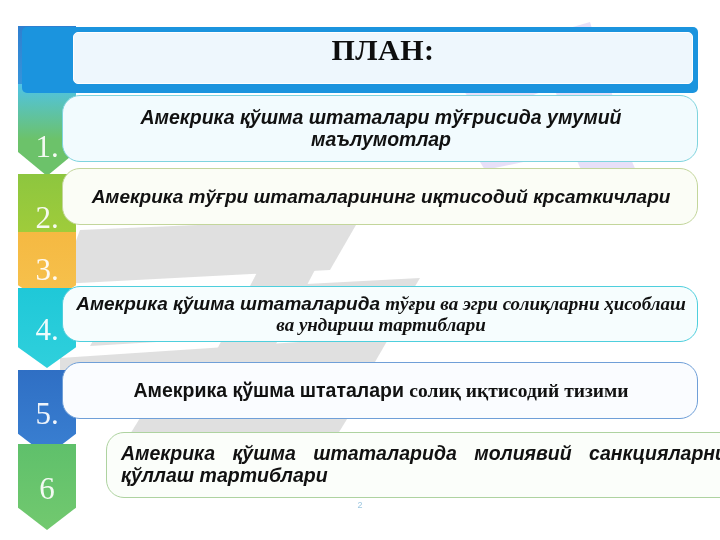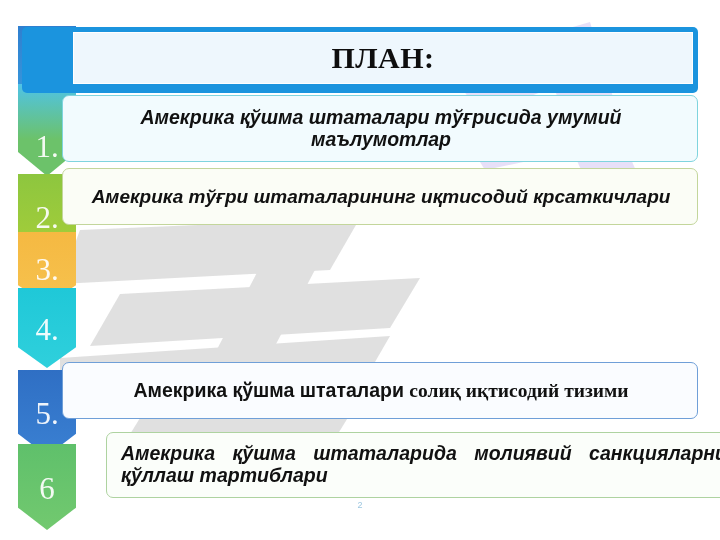--- a/index.html
+++ b/index.html
@@ -85,41 +85,40 @@
     border-radius: 5px;
     z-index: 3;
   }
   .title-inner {
     position: absolute;
     left: 73px;
     top: 32px;
     width: 620px;
     height: 52px;
     background: #eef7fd;
-    border-radius: 0;
+    border-radius: 5px;
     border: 1px solid #ffffff;
     box-sizing: border-box;
     display: flex;
-    align-items: center;
     justify-content: center;
     z-index: 4;
   }
   .title-text {
     font-family: "Liberation Serif", serif;
     font-weight: bold;
     font-size: 30px;
     color: #0e0e0e;
     letter-spacing: 0.5px;
   }
 
   
   .item-box {
     position: absolute;
     box-sizing: border-box;
-    border-radius: 7px;
+    border-radius: 18px;
     display: flex;
     align-items: center;
     justify-content: flex-end;
     padding: 2px 8px 2px 10px;
     z-index: 3;
   }
   .item-text {
     width: 100%;
     text-align: center;
     color: #111111;
@@ -218,20 +217,25 @@
 
   <div class="item-box" style="left:62px; top:95px; width:636px; height:67px; background:#f2fbfe; border:1px solid #7fd4de;">
     <div class="item-text sans-bi" style="font-size:19.5px;">Амекрика қўшма штаталари тўғрисида умумий маълумотлар</div>
   </div>
 
   <div class="item-box" style="left:62px; top:168px; width:636px; height:57px; background:#fbfdf6; border:1px solid #c3d69b;">
     <div class="item-text sans-bi" style="font-size:19px;">Амекрика тўғри штаталарининг иқтисодий крсаткичлари</div>
   </div>
 
 
+  <div class="item-box" style="left:62px; top:286px; width:636px; height:56px; background:#f6fdfe; border:1px solid #4ecfdd;">
+    <div class="item-text" style="font-size:19px;">
+      <span class="sans-bi">Амекрика қўшма штаталарида </span><span class="serif-bi">тўғри ва эгри солиқларни ҳисоблаш ва ундириш тартиблари</span>
+    </div>
+  </div>
 
   <div class="item-box" style="left:62px; top:362px; width:636px; height:57px; background:#fafcff; border:1px solid #6f9fd8;">
     <div class="item-text" style="font-size:19.5px;">
       <span class="sans-b">Амекрика қўшма штаталари </span><span class="serif-b">солиқ иқтисодий тизими</span>
     </div>
   </div>
 
   <div class="item-box" style="left:62px; top:432px; width:636px; height:66px; background:#fbfefa; border:1px solid #aed3a0; padding-left:14px; padding-right:14px;margin-left:44px;">
     <div class="item-text sans-bi justify" style="font-size:19.5px;">Амекрика қўшма штаталарида молиявий санкцияларни қўллаш тартиблари</div>
   </div>

